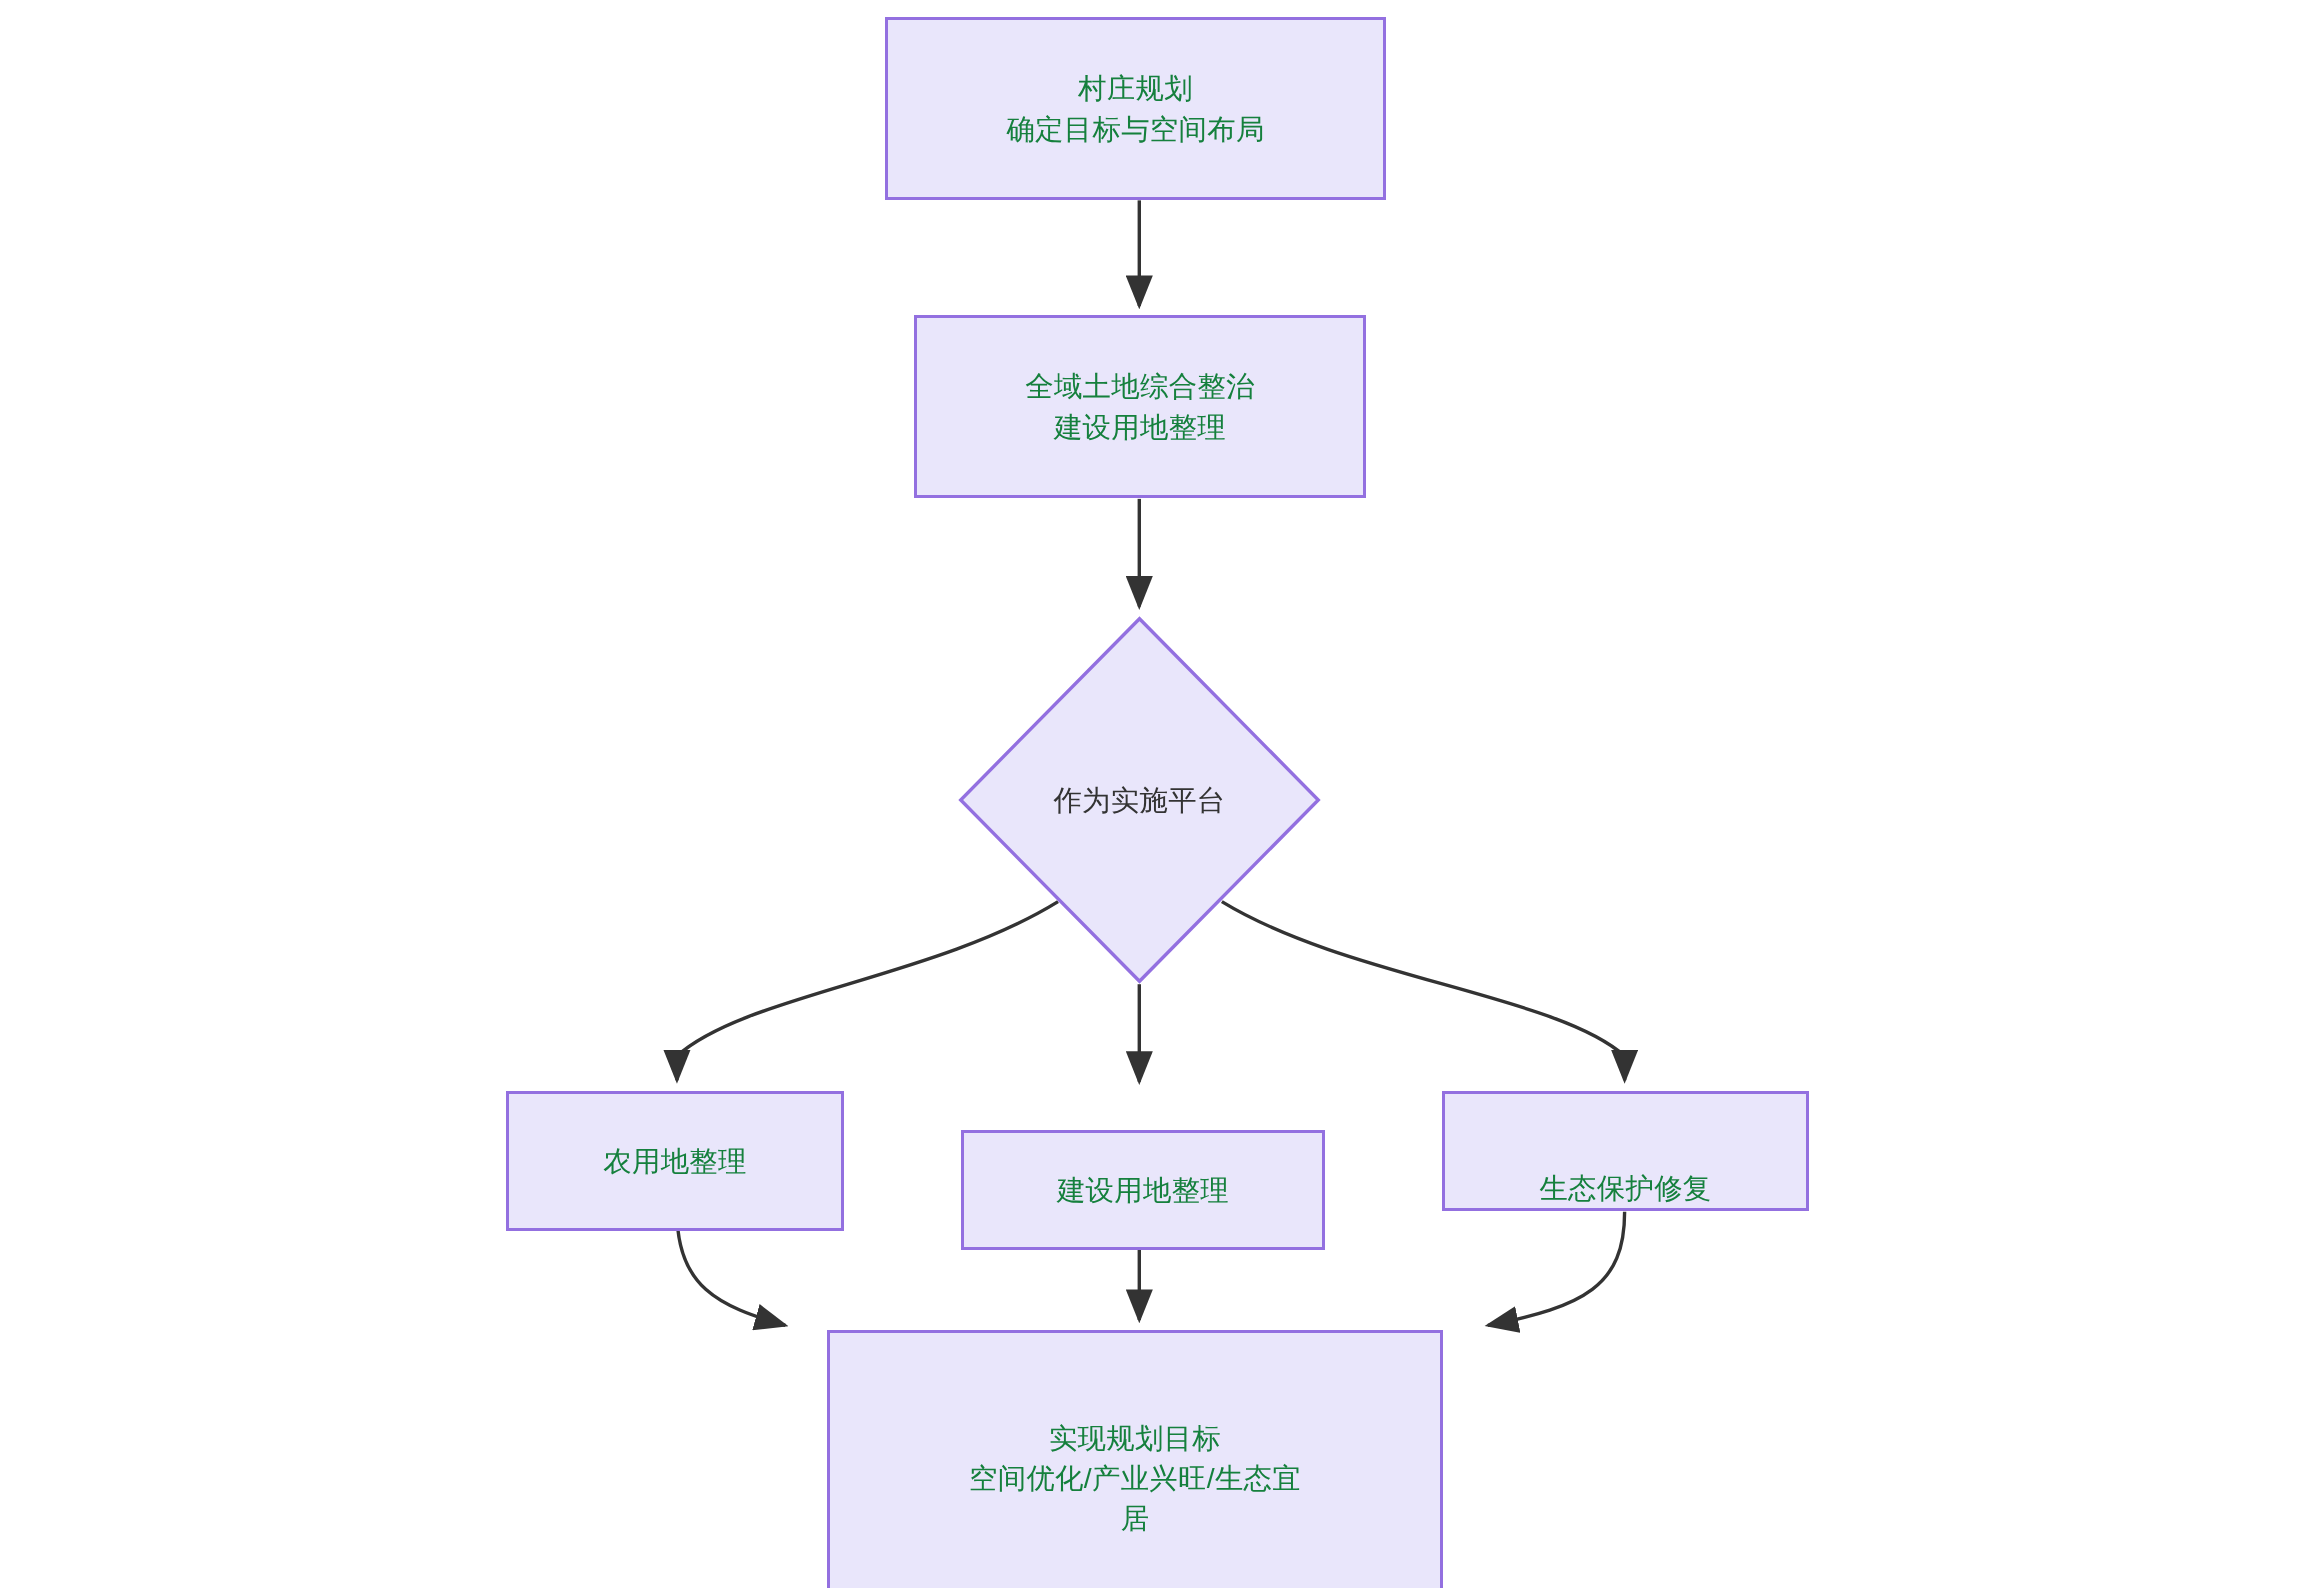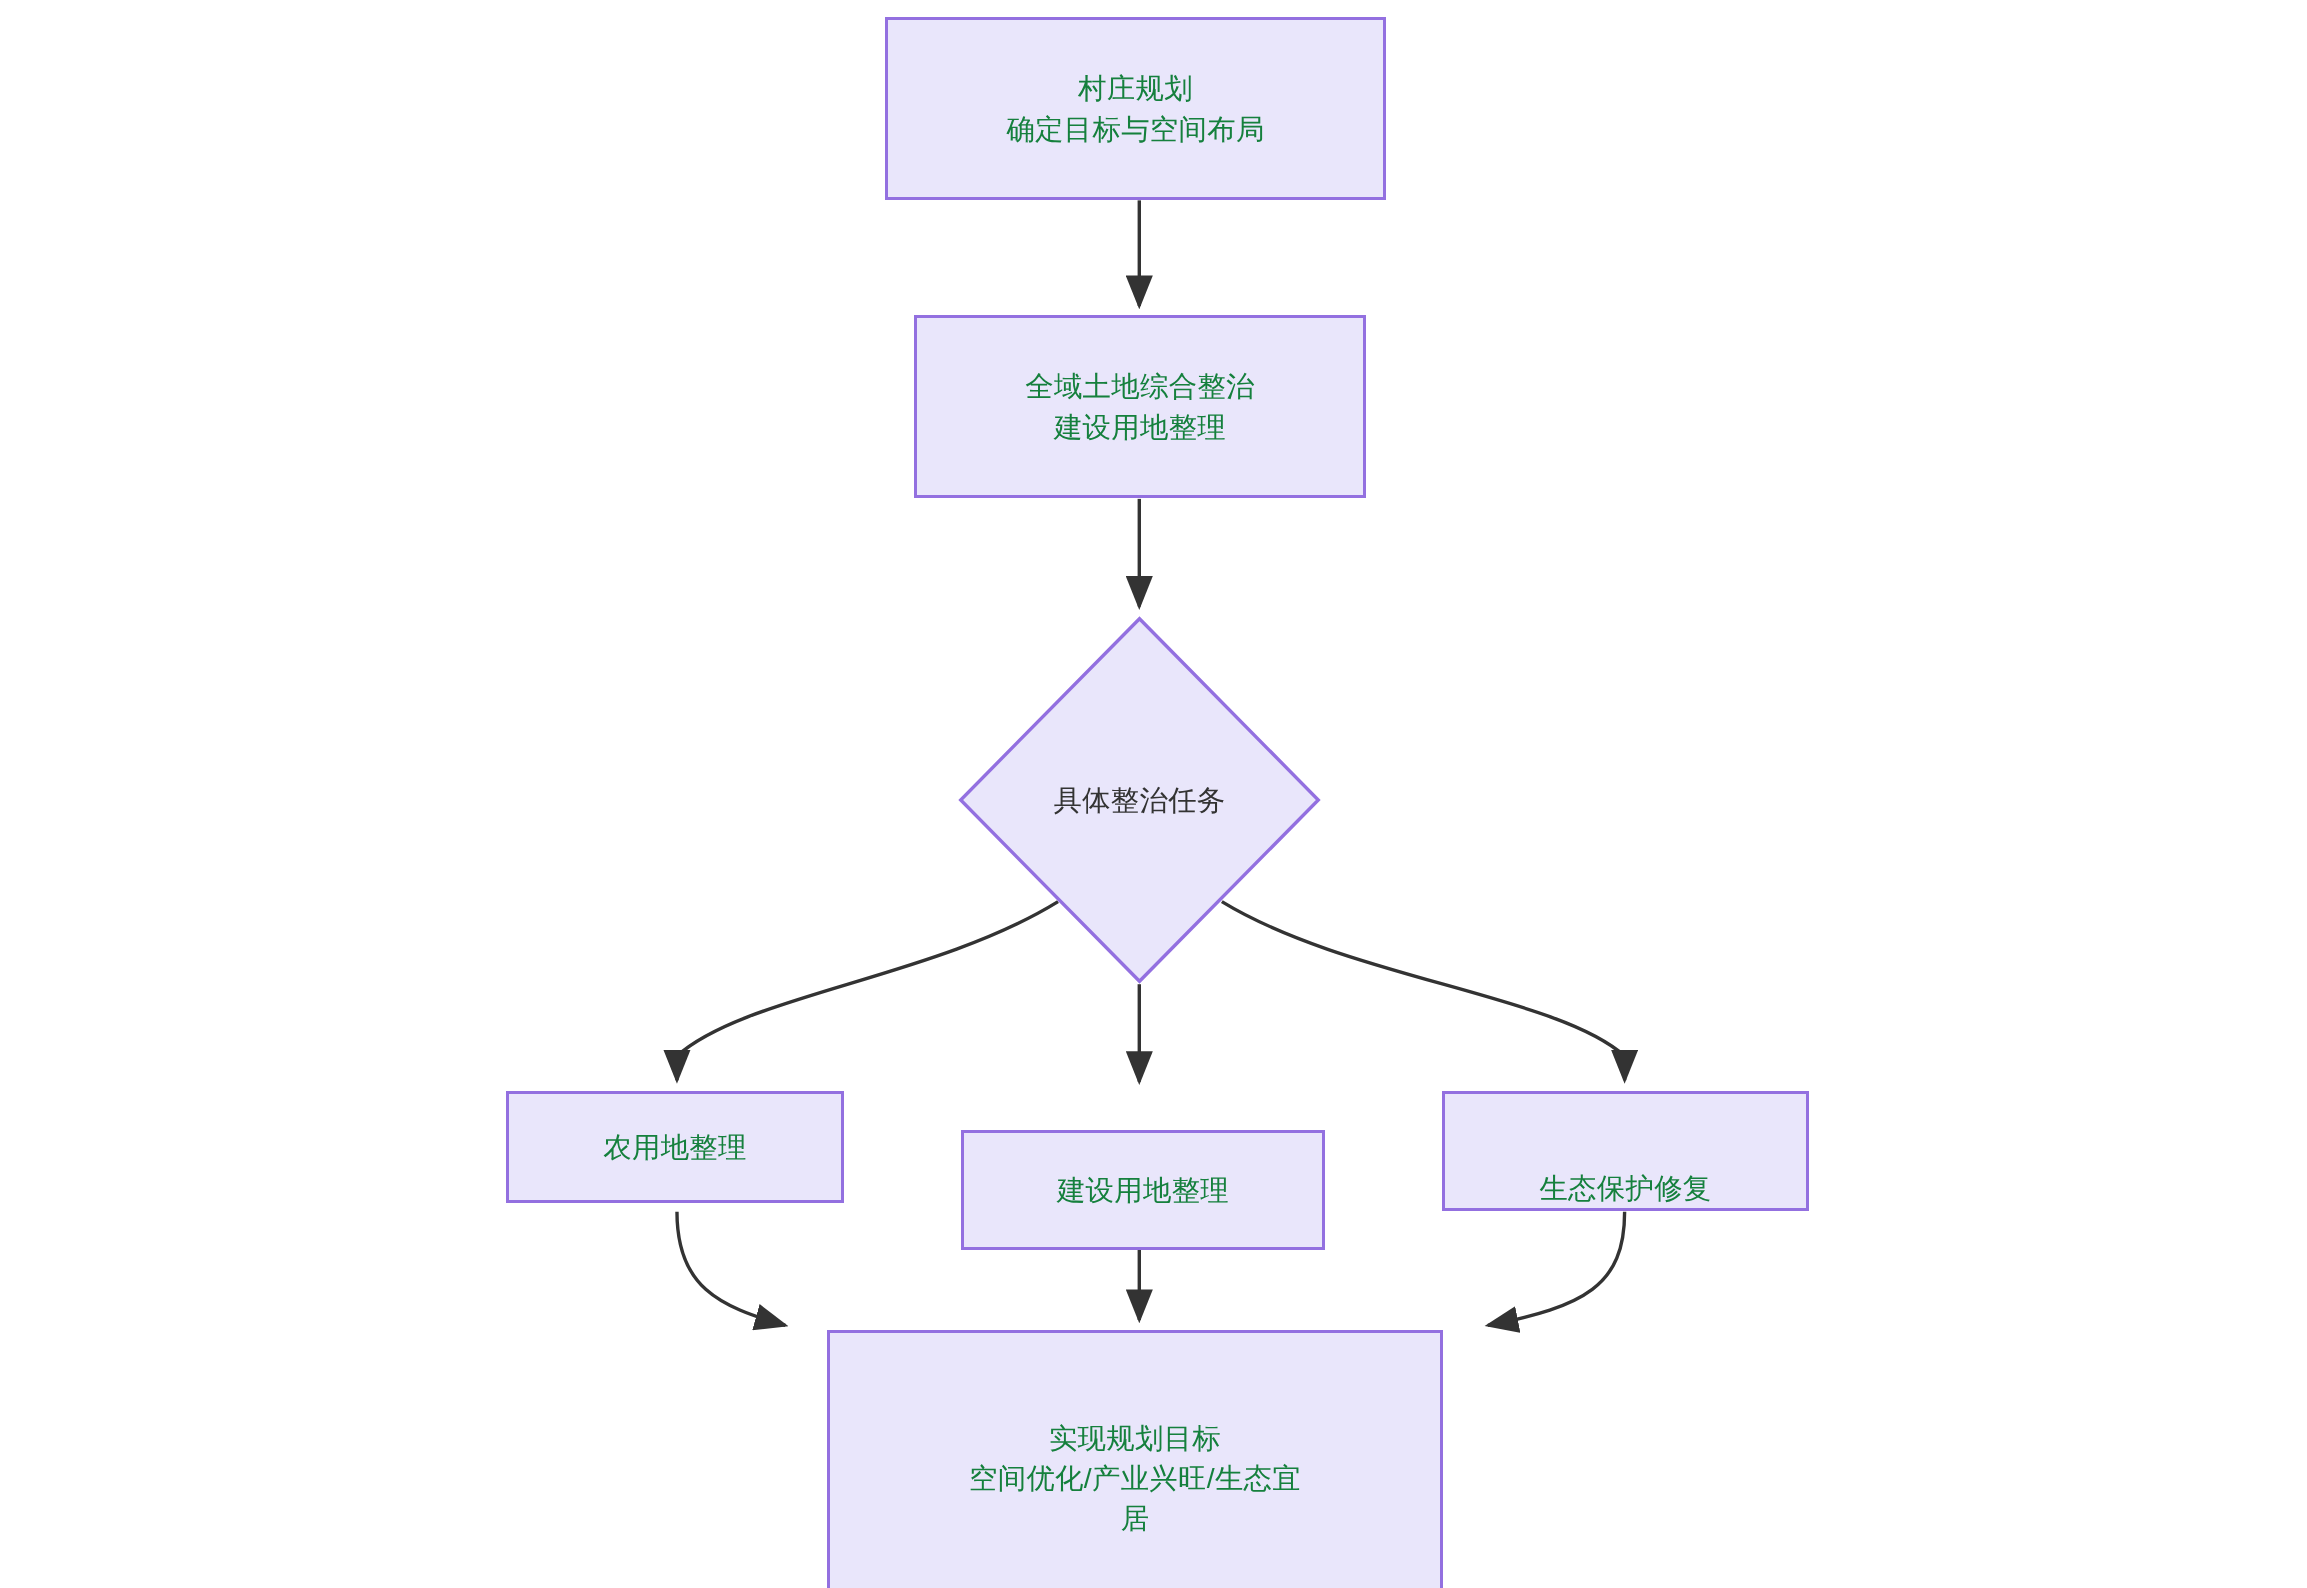--- a/index.html
+++ b/index.html
@@ -71,21 +71,21 @@
     color: #333333;
     font-size: 28.4px;
     line-height: 1.42;
     letter-spacing: 0.3px;
   }
 
   
   #node-plan      { left: 885px; top: 17px;   width: 501px;  height: 183px; }
   #node-platform  { left: 914px; top: 315px;  width: 452px;  height: 183px; }
   #diamond-tasks  { left: 958px; top: 616px;  width: 363px;  height: 368px; }
-  #node-farmland  { left: 506px;  top: 1091px; width: 338px;  height: 112px; justify-content: flex-end; }
+  #node-farmland  { left: 506px;  top: 1091px; width: 338px;  height: 140px; justify-content: flex-end; }
   #node-construct { left: 961px; top: 1091px; width: 364px;  height: 120px; margin-top: 39px; }
   #node-ecology   { left: 1442px; top: 1091px; width: 367px;  height: 120px; align-items: flex-end; }
   #node-goal      { left: 827px; top: 1330px; width: 616px;  height: 296px; }
 </style>
 </head>
 <body>
 
 <div id="stage">
 
   <svg id="edges" viewBox="0 0 3408 2346" width="2307" height="1588" xmlns="http://www.w3.org/2000/svg">
@@ -119,21 +119,21 @@
 
   <div class="node" id="node-platform">
     <div class="label">全域土地综合整治
 建设用地整理</div>
   </div>
 
   <div class="diamond-wrap" id="diamond-tasks">
     <svg class="diamond-shape" viewBox="0 0 536 544" preserveAspectRatio="none" xmlns="http://www.w3.org/2000/svg">
       <polygon points="268,4 532,272 268,540 4,272" fill="#e9e6fb" stroke="#9370e0" stroke-width="5"></polygon>
     </svg>
-    <div class="diamond-label">具体整治任务</div>
+    <div class="diamond-label">作为实施平台</div>
   </div>
 
   <div class="node" id="node-farmland">
     <div class="label">农用地整理</div>
   </div>
 
   <div class="node" id="node-construct">
     <div class="label">建设用地整理</div>
   </div>
 

